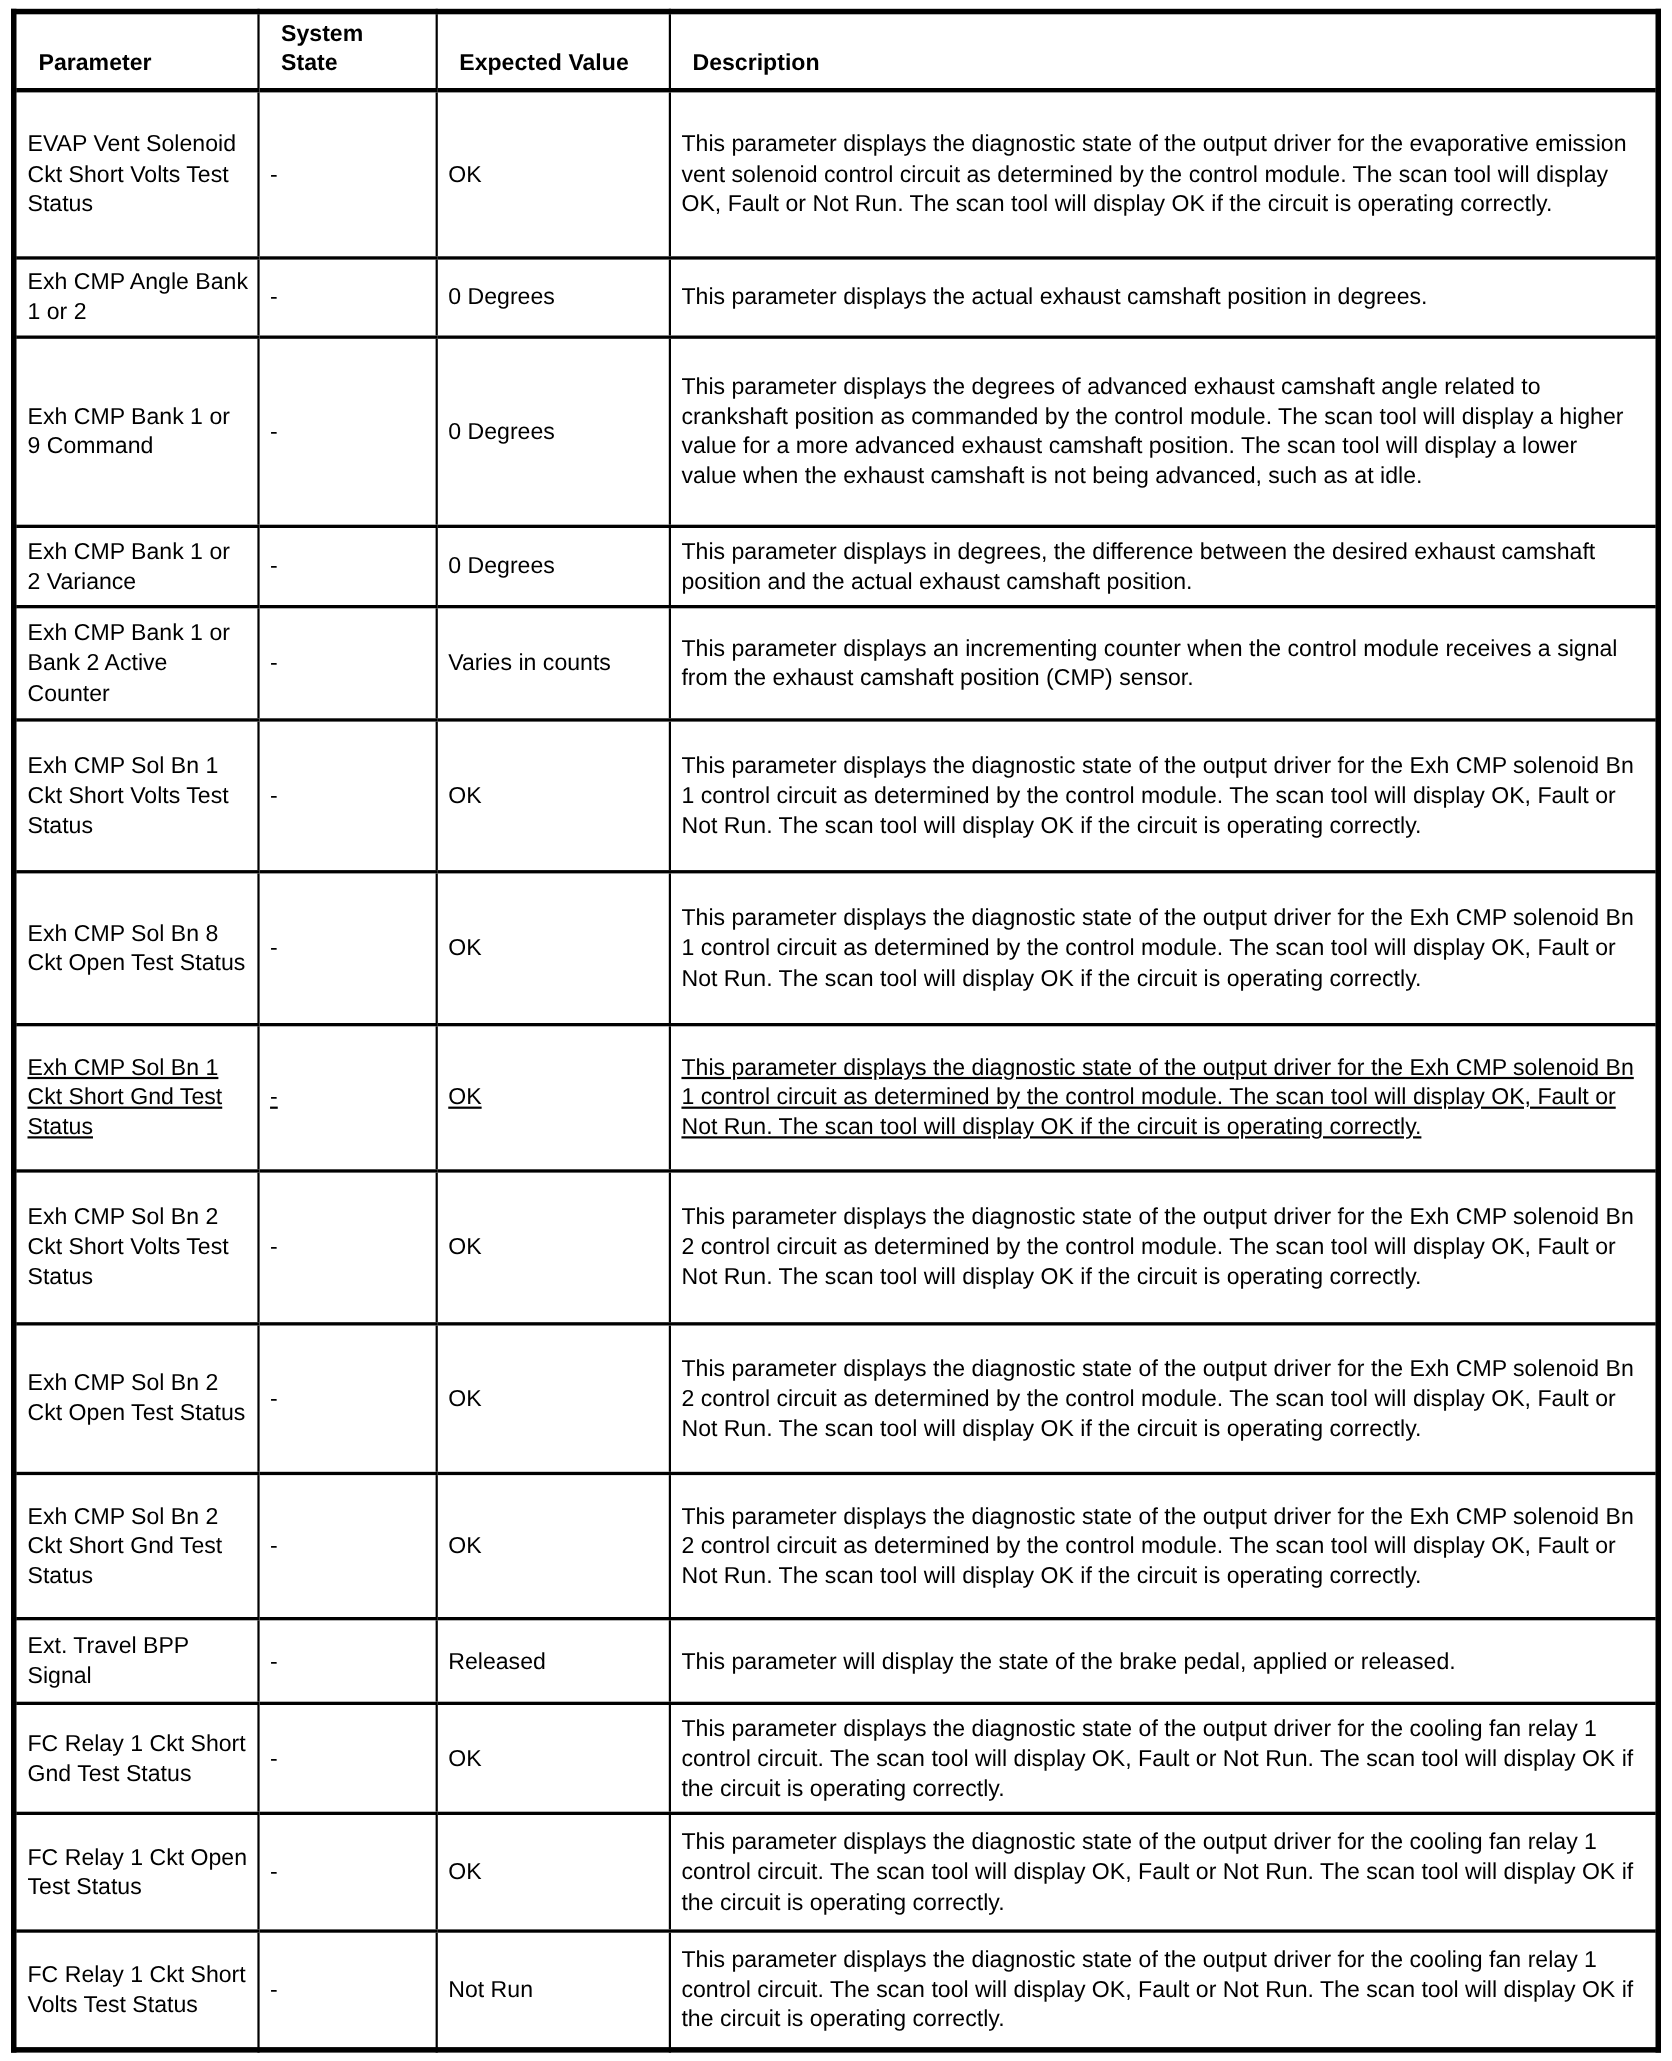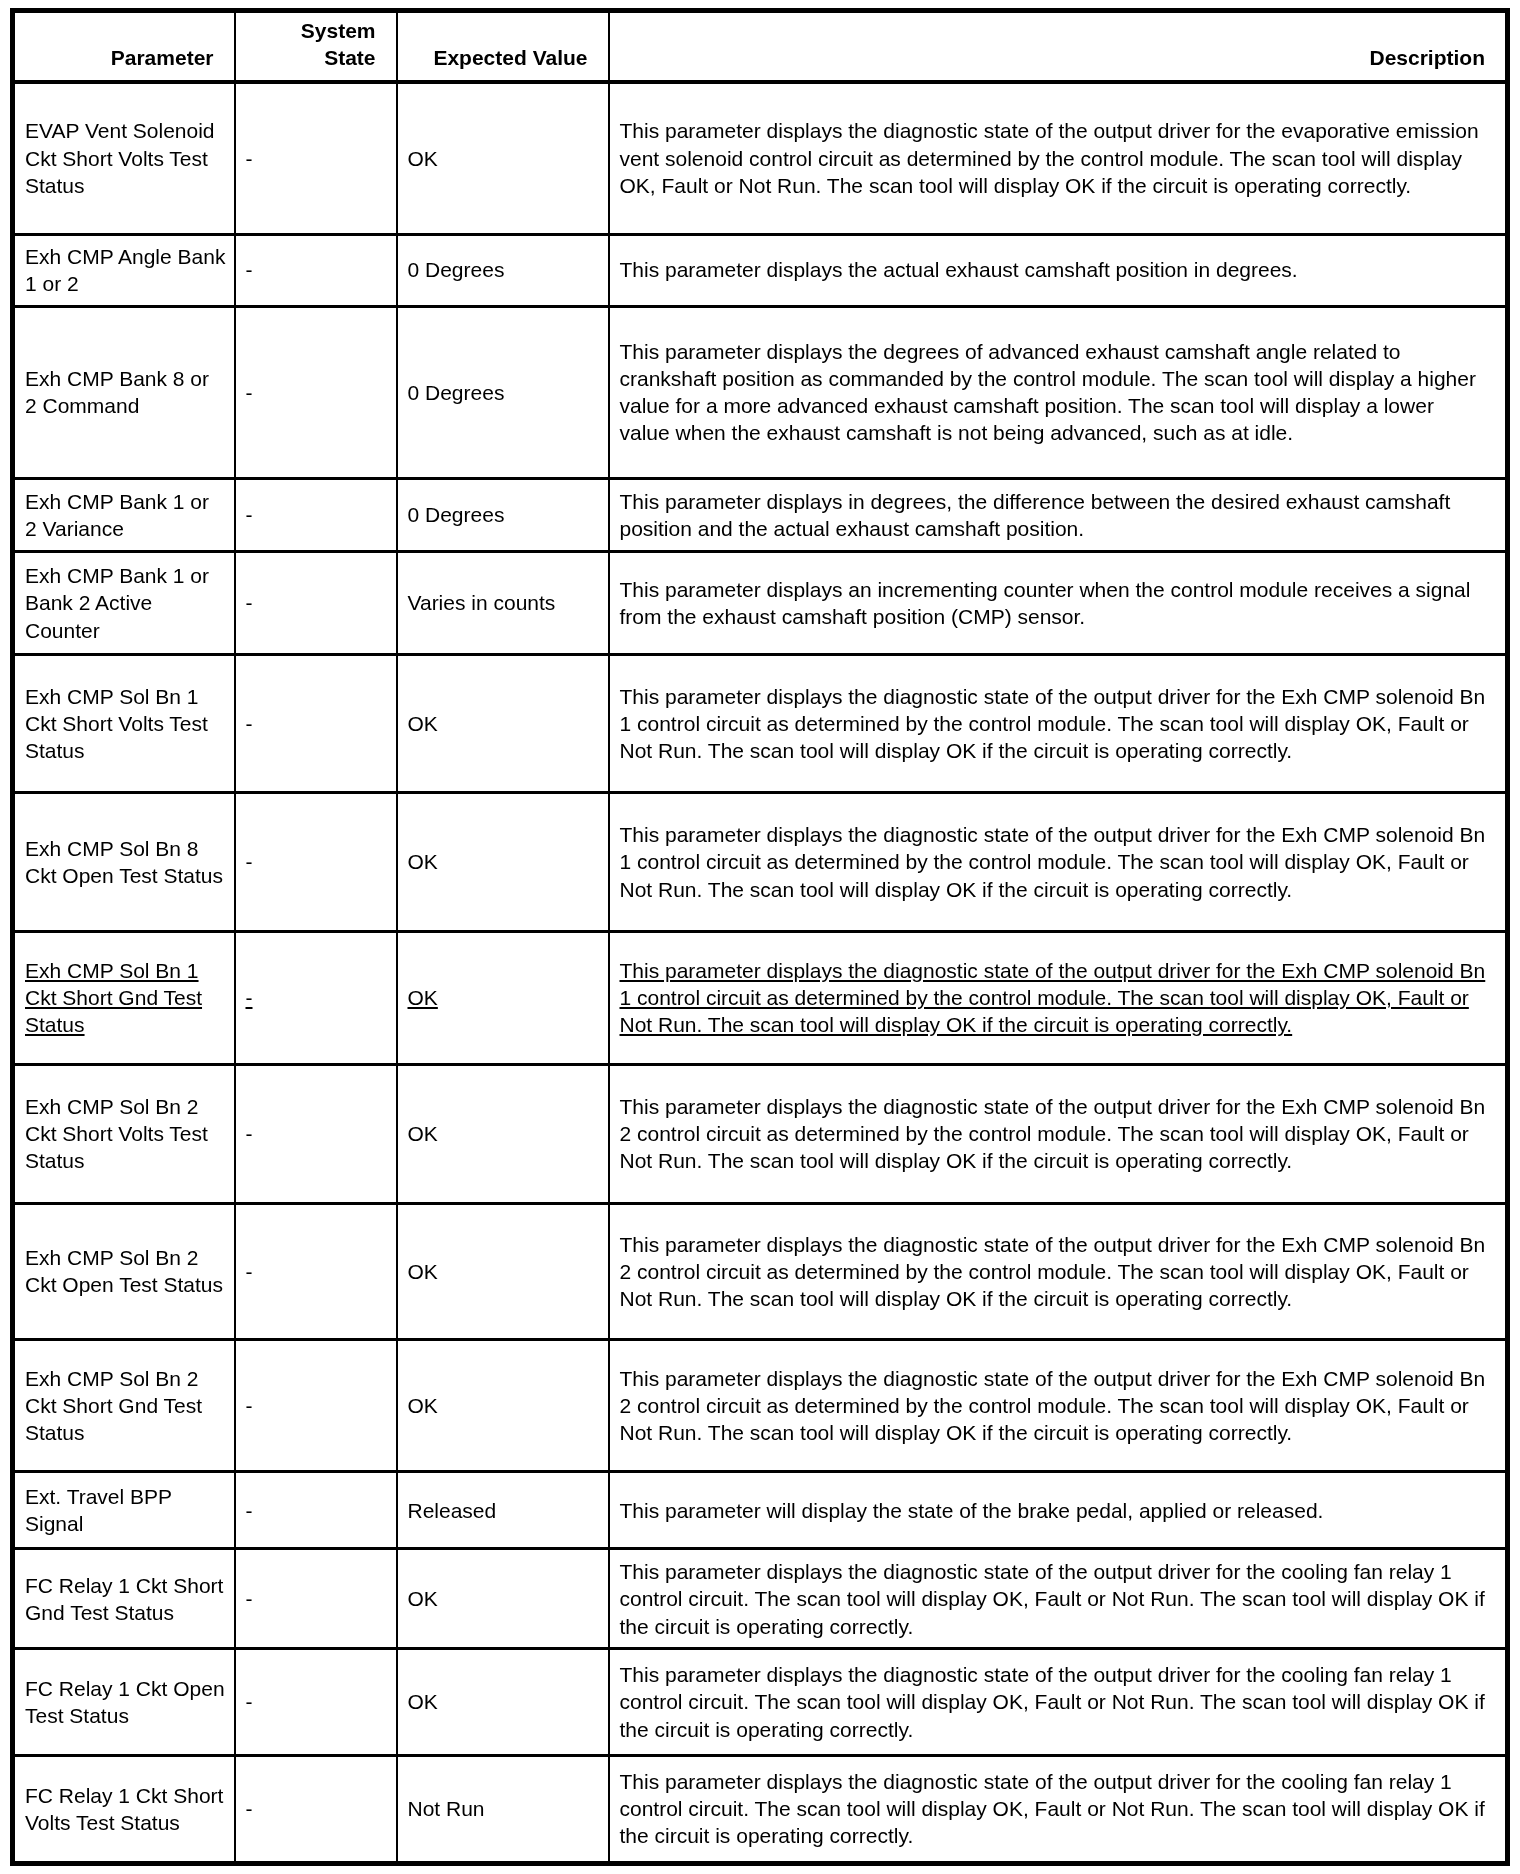--- a/index.html
+++ b/index.html
@@ -26,21 +26,21 @@
 
   th, td {
     border: 2px solid #000000;
     font-size: 21px;
     line-height: 1.3;
     overflow: hidden;
   }
   th {
     border-bottom: 4px solid #000000;
     vertical-align: bottom;
-    text-align: right;
+    text-align: left;
     font-weight: bold;
     padding: 4px 20px 8px 20px;
   }
   td {
     border-top: 3px solid #000000;
     border-bottom: 3px solid #000000;
     vertical-align: middle;
     text-align: left;
     padding: 6px 8px 6px 10px;
   }
@@ -92,21 +92,21 @@
   </tr>
 
   <tr>
     <td>Exh CMP Angle Bank 1 or 2</td>
     <td>-</td>
     <td>0 Degrees</td>
     <td class="desc">This parameter displays the actual exhaust camshaft position in degrees.</td>
   </tr>
 
   <tr>
-    <td>Exh CMP Bank 8 or 2 Command</td>
+    <td>Exh CMP Bank 1 or 9 Command</td>
     <td>-</td>
     <td>0 Degrees</td>
     <td class="desc">This parameter displays the degrees of advanced exhaust camshaft angle related to crankshaft position as commanded by the control module. The scan tool will display a higher value for a more advanced exhaust camshaft position. The scan tool will display a lower value when the exhaust camshaft is not being advanced, such as at idle.</td>
   </tr>
 
   <tr>
     <td>Exh CMP Bank 1 or 2 Variance</td>
     <td>-</td>
     <td>0 Degrees</td>
     <td class="desc">This parameter displays in degrees, the difference between the desired exhaust camshaft position and the actual exhaust camshaft position.</td>

